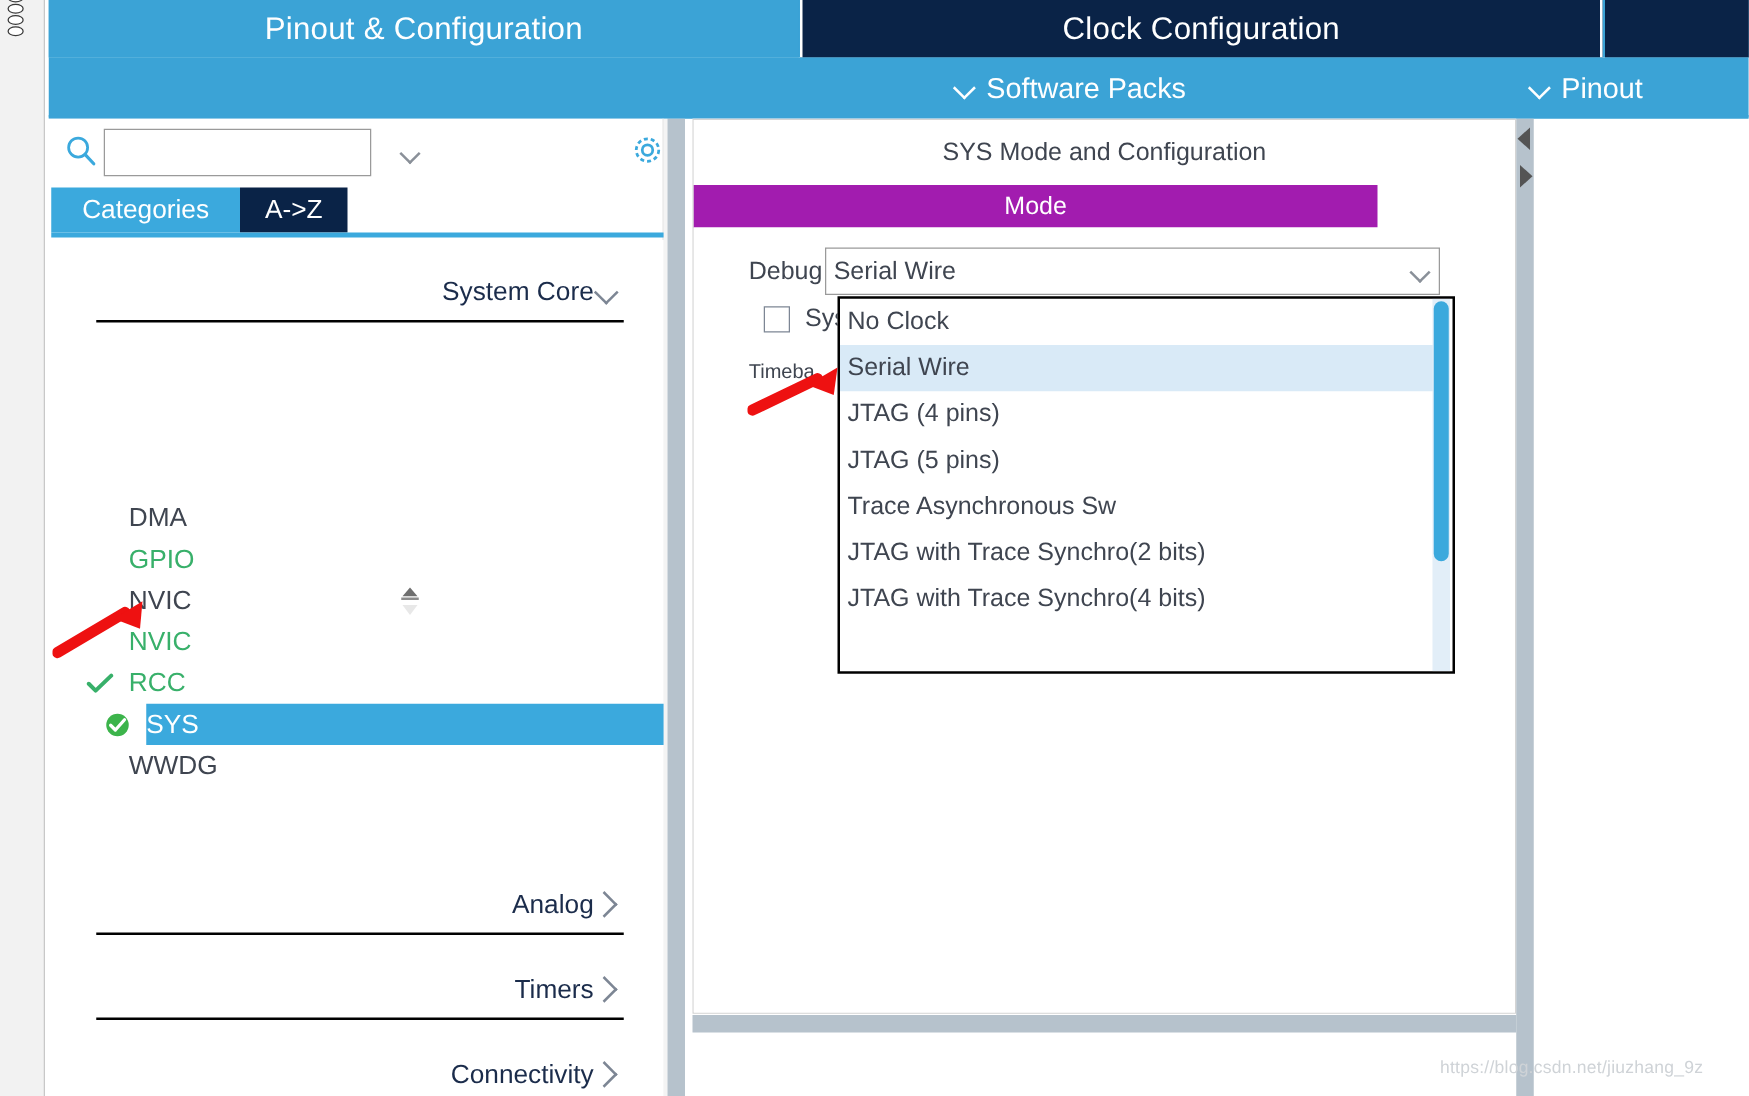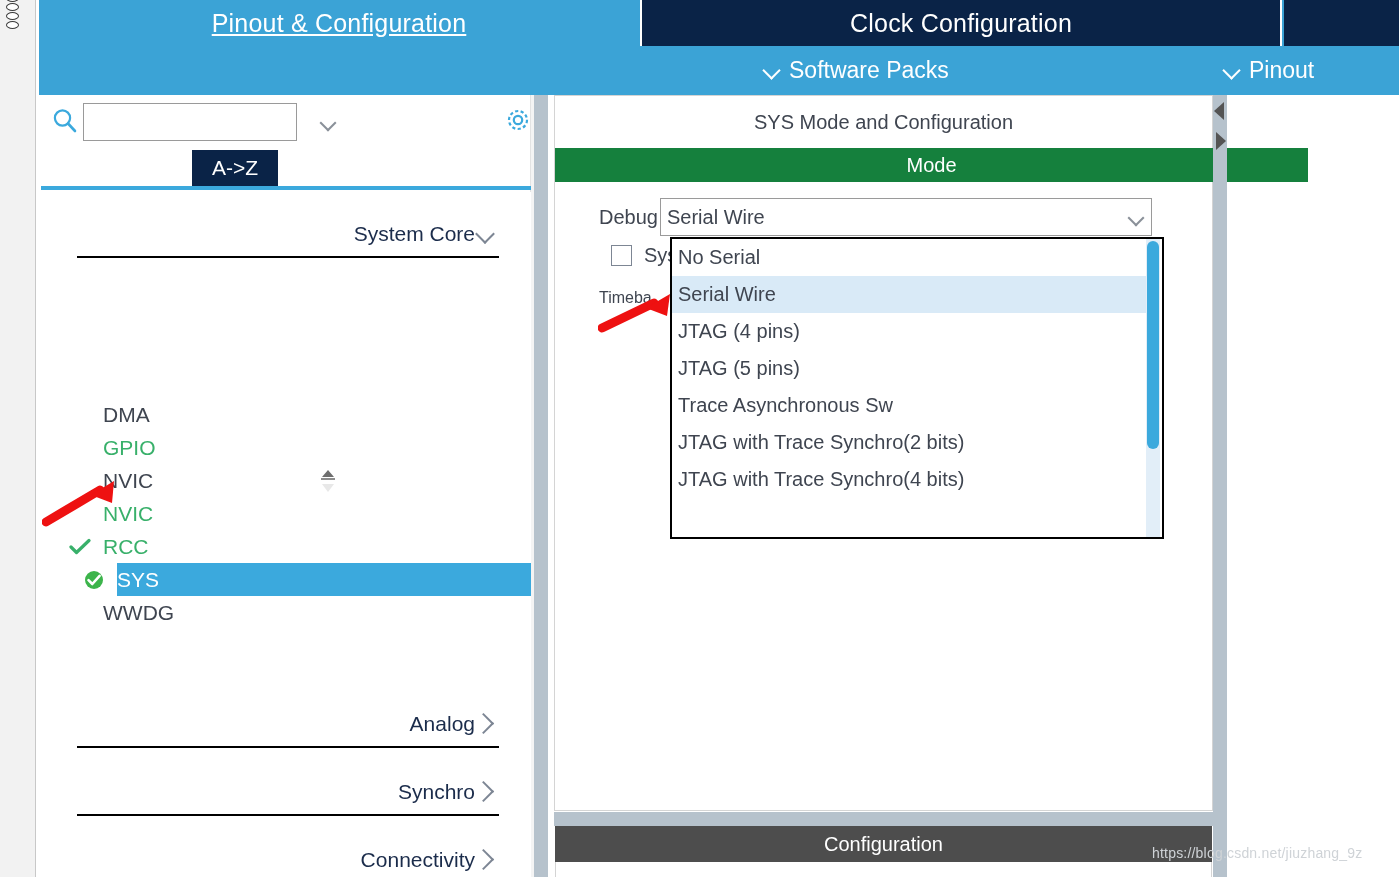--- a/index.html
+++ b/index.html
@@ -49,21 +49,21 @@
   }
   .tab {
     position: absolute; top: 0; height: 46px;
     display: flex; align-items: center; justify-content: center;
     color: #ffffff;
     font-size: 25px;
     letter-spacing: 0.2px;
     cursor: pointer;
     user-select: none;
   }
-  .tab-pinout-config { left: 0; width: 600px; background: #3ba3d6; text-decoration: underline; }
+  .tab-pinout-config { left: 0; width: 600px; background: #3ba3d6; }
   .tab-clock-config {
     left: 601px; width: 642px;
     background: #0a2347;
     border-left: 2px solid #ffffff;
     border-right: 2px solid #ffffff;
   }
   .tab-right-spacer {
     position: absolute; left: 1245px; top: 0;
     width: 155px; height: 46px;
     background: #0a2347;
@@ -274,22 +274,22 @@
   }
   .panel-title {
     position: absolute; left: 0; top: 0;
     width: 657px; height: 52px;
     display: flex; align-items: center; justify-content: center;
     font-size: 20px; color: #3f4550;
     background: #ffffff;
   }
   .section-bar {
     position: absolute; left: 0;
-    width: 753px; height: 34px;
-    background: #15803d;
+    width: 547px; height: 34px;
+    background: #a21caf;
     display: flex; align-items: center; justify-content: center;
     color: #ffffff; font-size: 20px;
     user-select: none;
   }
   .section-mode { top: 52px; }
 
   .form-area {
     position: absolute; left: 0; top: 86px;
     width: 657px; height: 628px;
     background: #ffffff;
@@ -485,20 +485,23 @@
         <svg width="32" height="32" viewBox="0 0 32 32">
           <g fill="none" stroke="#3ba9dd" stroke-width="2.2">
             <circle cx="16" cy="16" r="4.2"></circle>
             <circle cx="16" cy="16" r="9" stroke-dasharray="3.2 2.4"></circle>
           </g>
         </svg>
       </span>
     </div>
 
     <div class="cat-tabs">
+      <div class="cat-tab cat-tab-categories">
+        <span>Categories</span>
+      </div>
       <div class="cat-tab cat-tab-az">
         <span>A-&gt;Z</span>
       </div>
     </div>
     <div class="cat-tabs-underline"></div>
 
     <div class="tree">
 
       <div class="group-header" style="top:20px;">
         <span class="group-title">System Core</span>
@@ -561,21 +564,21 @@
         <span class="check-slot"></span>
         <span class="label">WWDG</span>
       </div>
 
       <div class="group-header" style="top:510px;">
         <span class="group-title">Analog</span>
         <span class="chev-group right"></span>
       </div>
 
       <div class="group-header" style="top:578px;">
-        <span class="group-title">Synchro</span>
+        <span class="group-title">Timers</span>
         <span class="chev-group right"></span>
       </div>
 
       <div class="group-header" style="top:646px;">
         <span class="group-title">Connectivity</span>
         <span class="chev-group right"></span>
       </div>
 
     </div>
   </div>
@@ -603,31 +606,25 @@
       <div class="row-checkbox">
         <span class="checkbox"></span>
         <span class="cb-label">Sys</span>
       </div>
 
       <div class="row-timebase">Timeba</div>
     </div>
   </div>
 
   <div class="gap-strip"></div>
-  <div class="config-block">
-    <div class="config-bar">
-      <span>Configuration</span>
-    </div>
-    <div class="config-bottom-edge"></div>
-  </div>
 
   <div class="dropdown">
     <div class="dd-list">
       <div class="dd-item">
-        <span>No Serial</span>
+        <span>No Clock</span>
       </div>
       <div class="dd-item highlight">
         <span>Serial Wire</span>
       </div>
       <div class="dd-item">
         <span>JTAG (4 pins)</span>
       </div>
       <div class="dd-item">
         <span>JTAG (5 pins)</span>
       </div>

